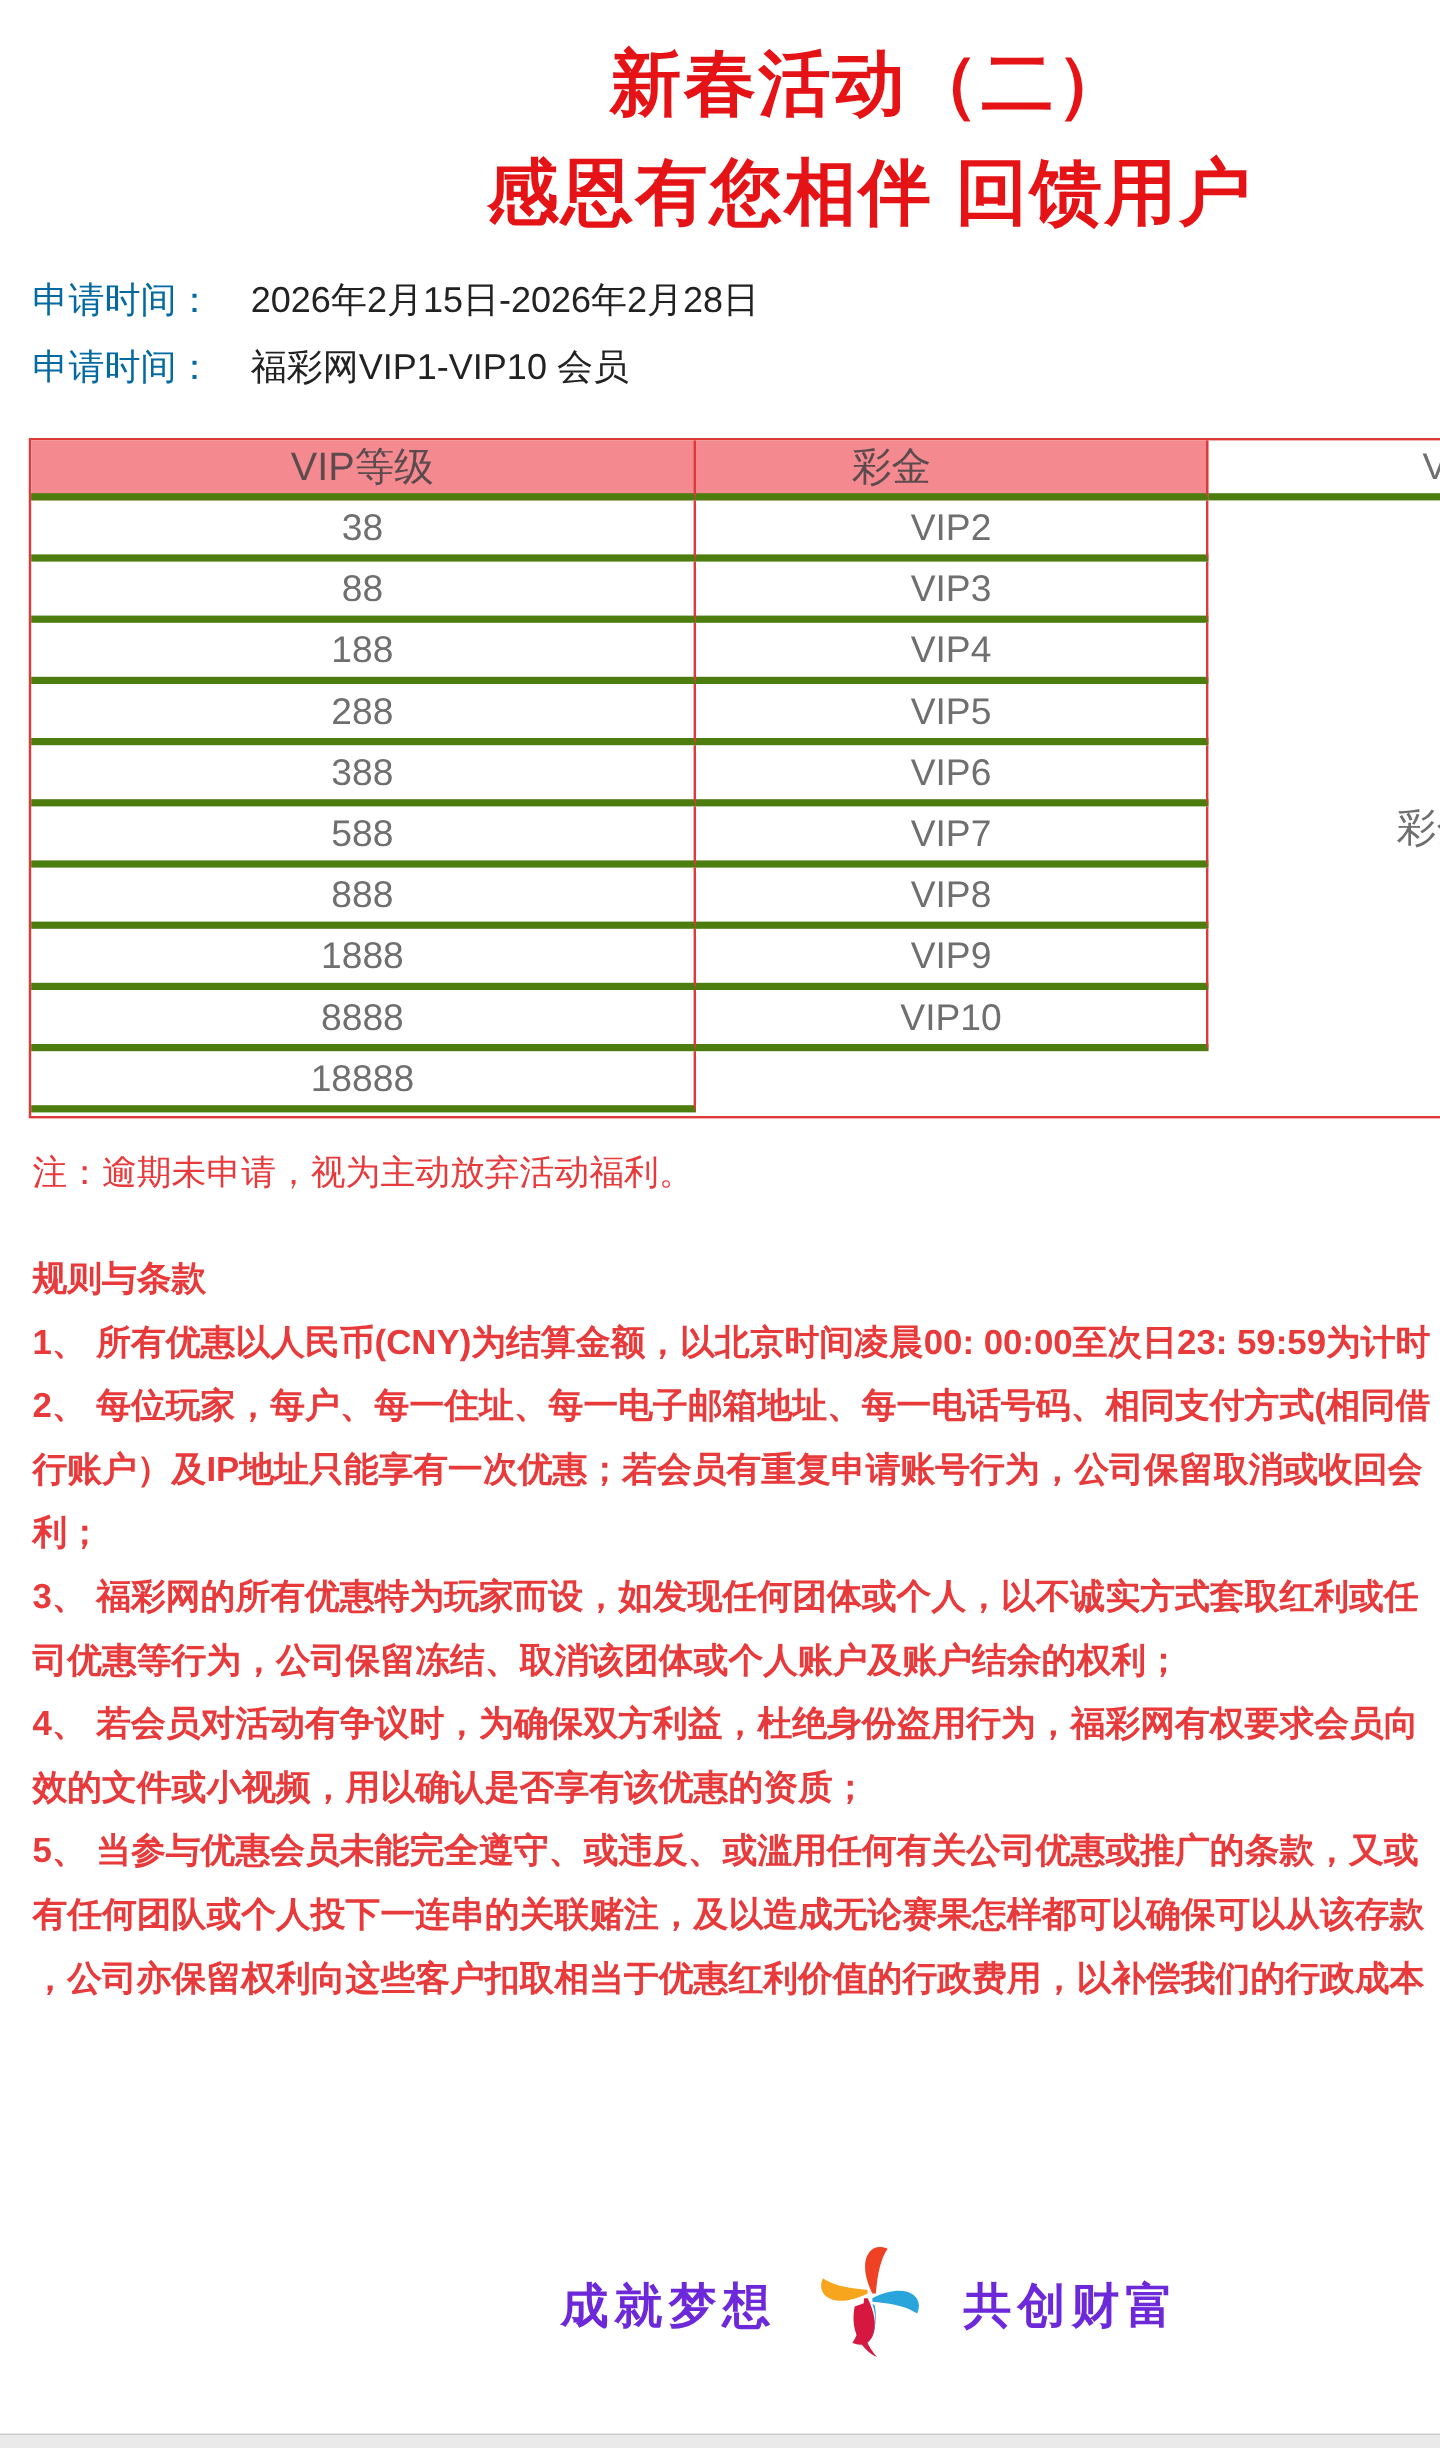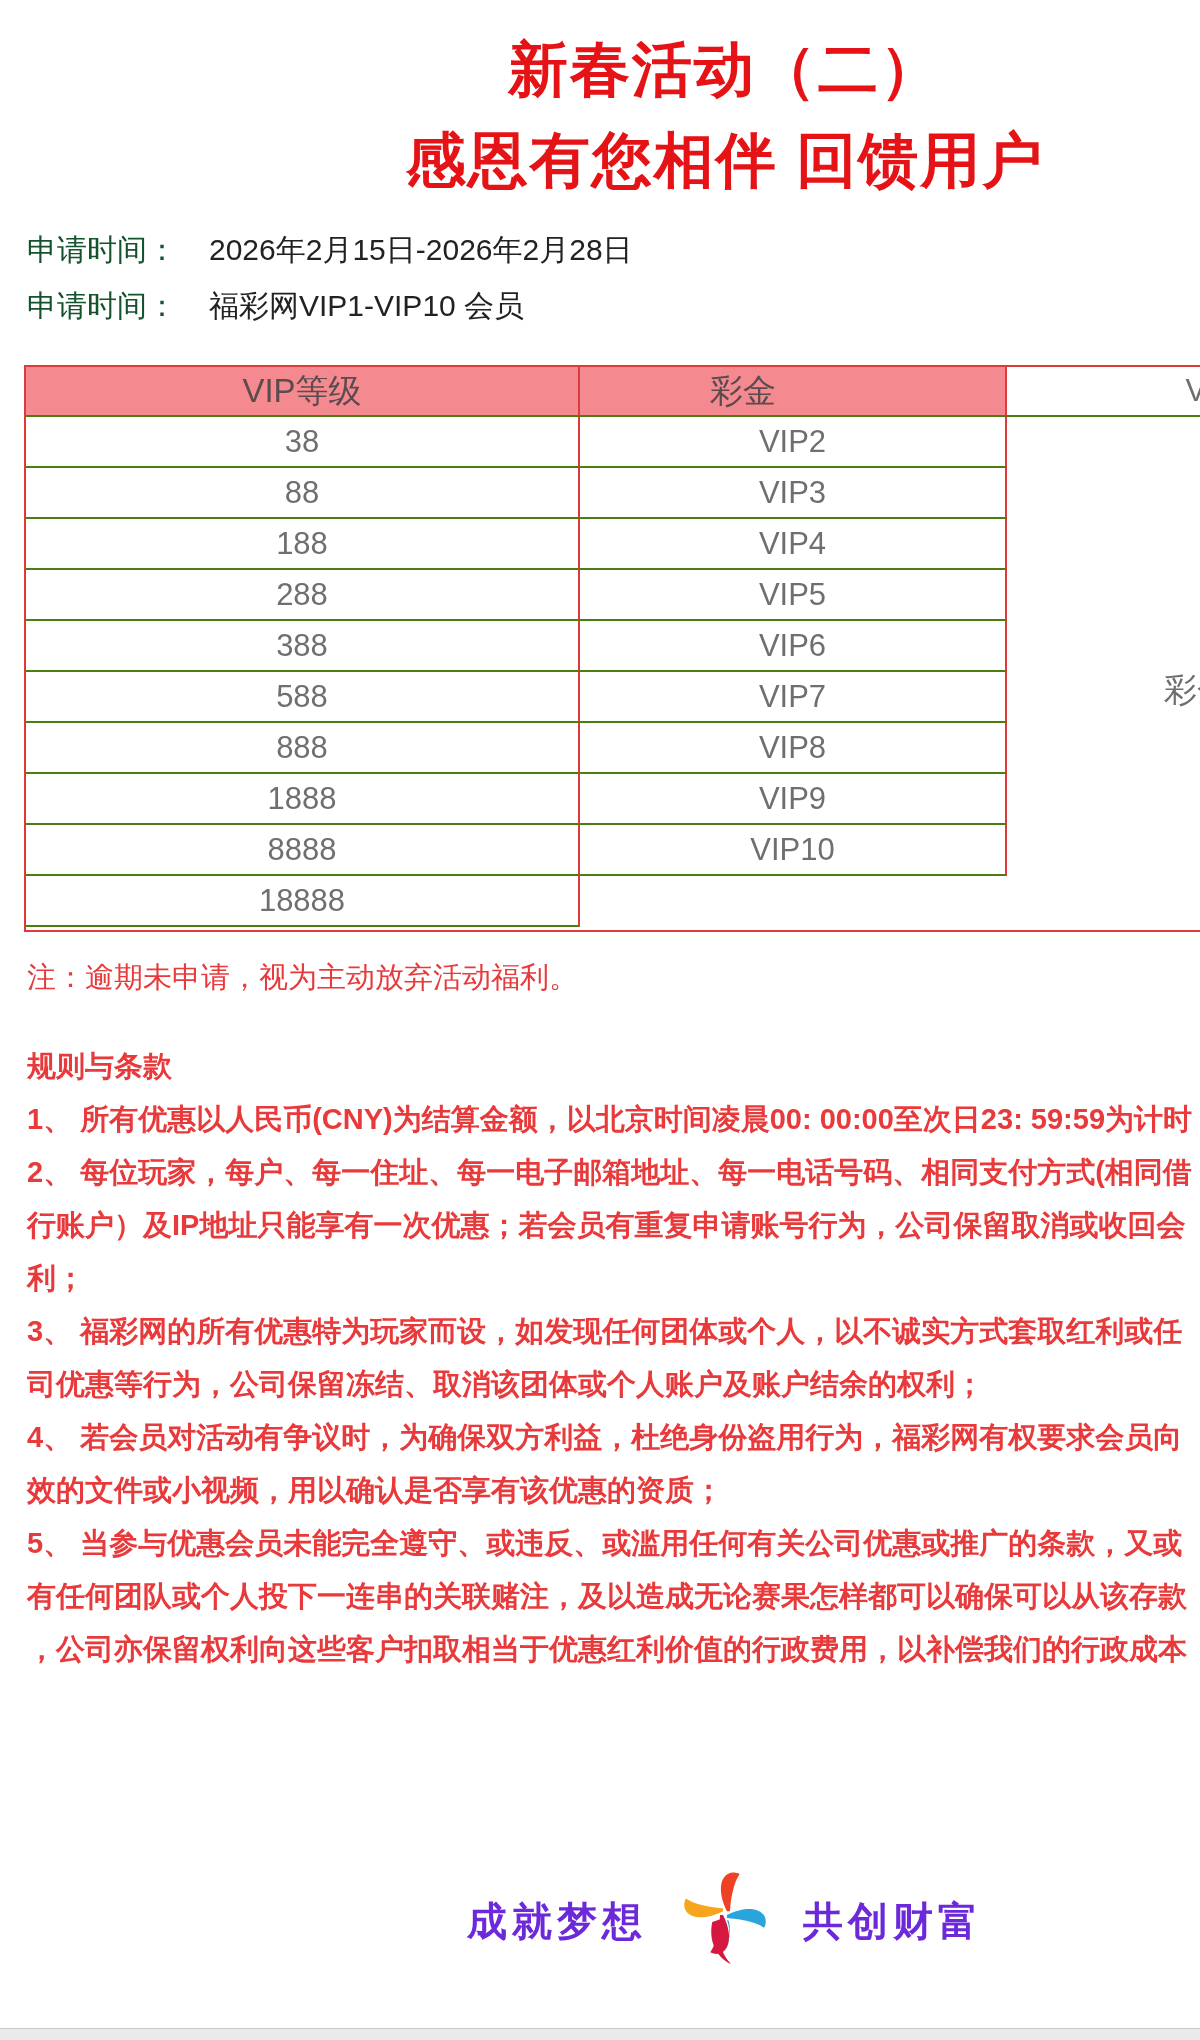--- a/index.html
+++ b/index.html
@@ -8,34 +8,34 @@
     font-family:"Liberation Sans","DejaVu Sans",sans-serif;
   }
   .page{position:absolute;left:0;top:0;width:1450px;height:2040px;}
 
   
   .title{margin-top:24px;text-align:center;color:#e51216;font-weight:bold;
          font-size:60px;line-height:91px;letter-spacing:2px;}
 
   
   .info-line{position:absolute;left:27px;font-size:30px;white-space:nowrap;}
-  .info-line .lbl{color:#14532d;}
+  .info-line .lbl{color:#0369a1;}
   .info-line .val{color:#222222;margin-left:32px;}
   .info-1{top:230px;}
   .info-2{top:286px;}
 
   
   .vip-table{
     position:absolute;left:24px;top:365px;width:1407px;
     border:2px solid #de3a3a;background:#ffffff;
     display:grid;grid-template-columns:554px 427px auto;
     grid-template-rows:50px repeat(10,51px);
     padding-bottom:3px;box-sizing:content-box;
   }
-  .th,.td{border-right:2px solid #de3a3a;border-bottom:2px solid #4d7c0f;
+  .th,.td{border-right:2px solid #de3a3a;border-bottom:6px solid #4d7c0f;
           display:flex;align-items:center;justify-content:center;box-sizing:border-box;}
   .th{background:#f48a8f;color:#5b4b4f;font-size:33px;}
   .td{color:#6f6f6f;font-size:31px;text-align:right;}
   .th-money2{justify-content:flex-start;padding-left:130px;}
   .merged{grid-column:3;grid-row:2 / span 10;border-right:2px solid #de3a3a;
           display:flex;align-items:center;padding-left:157px;color:#6f6f6f;
           font-size:33px;box-sizing:border-box;position:relative;top:0;}
   .merged span{position:relative;top:18px;}
 
   

